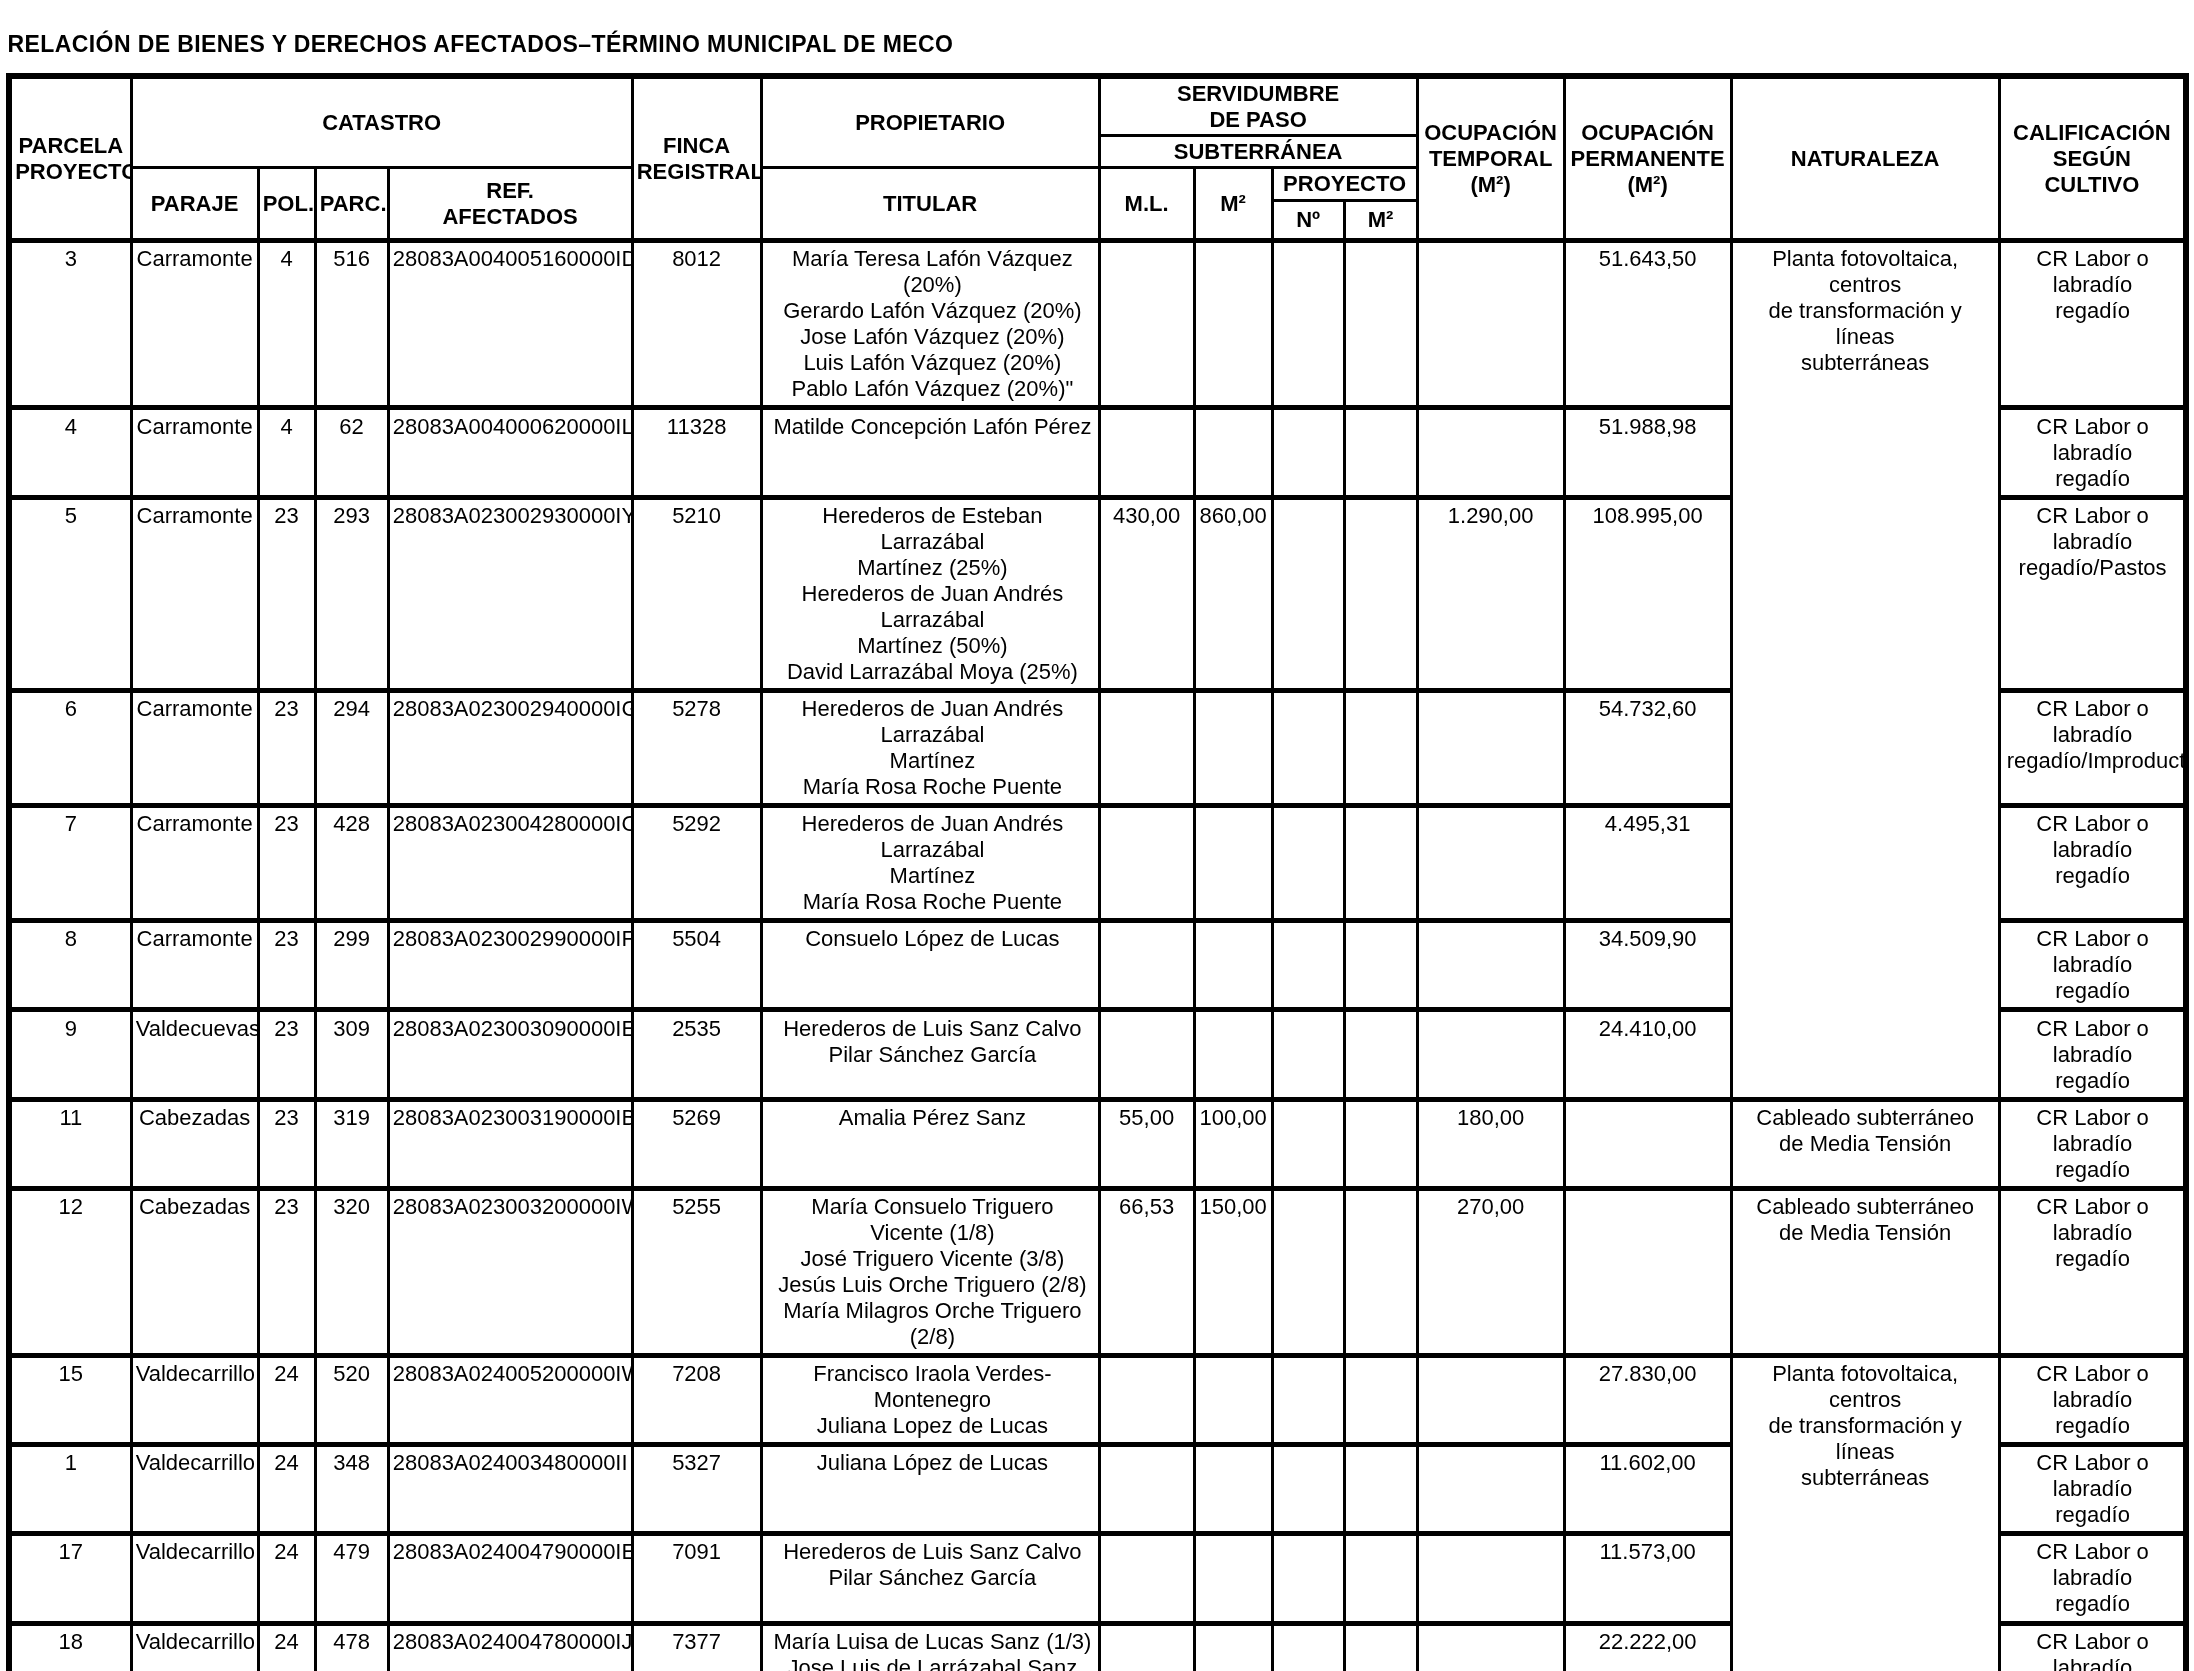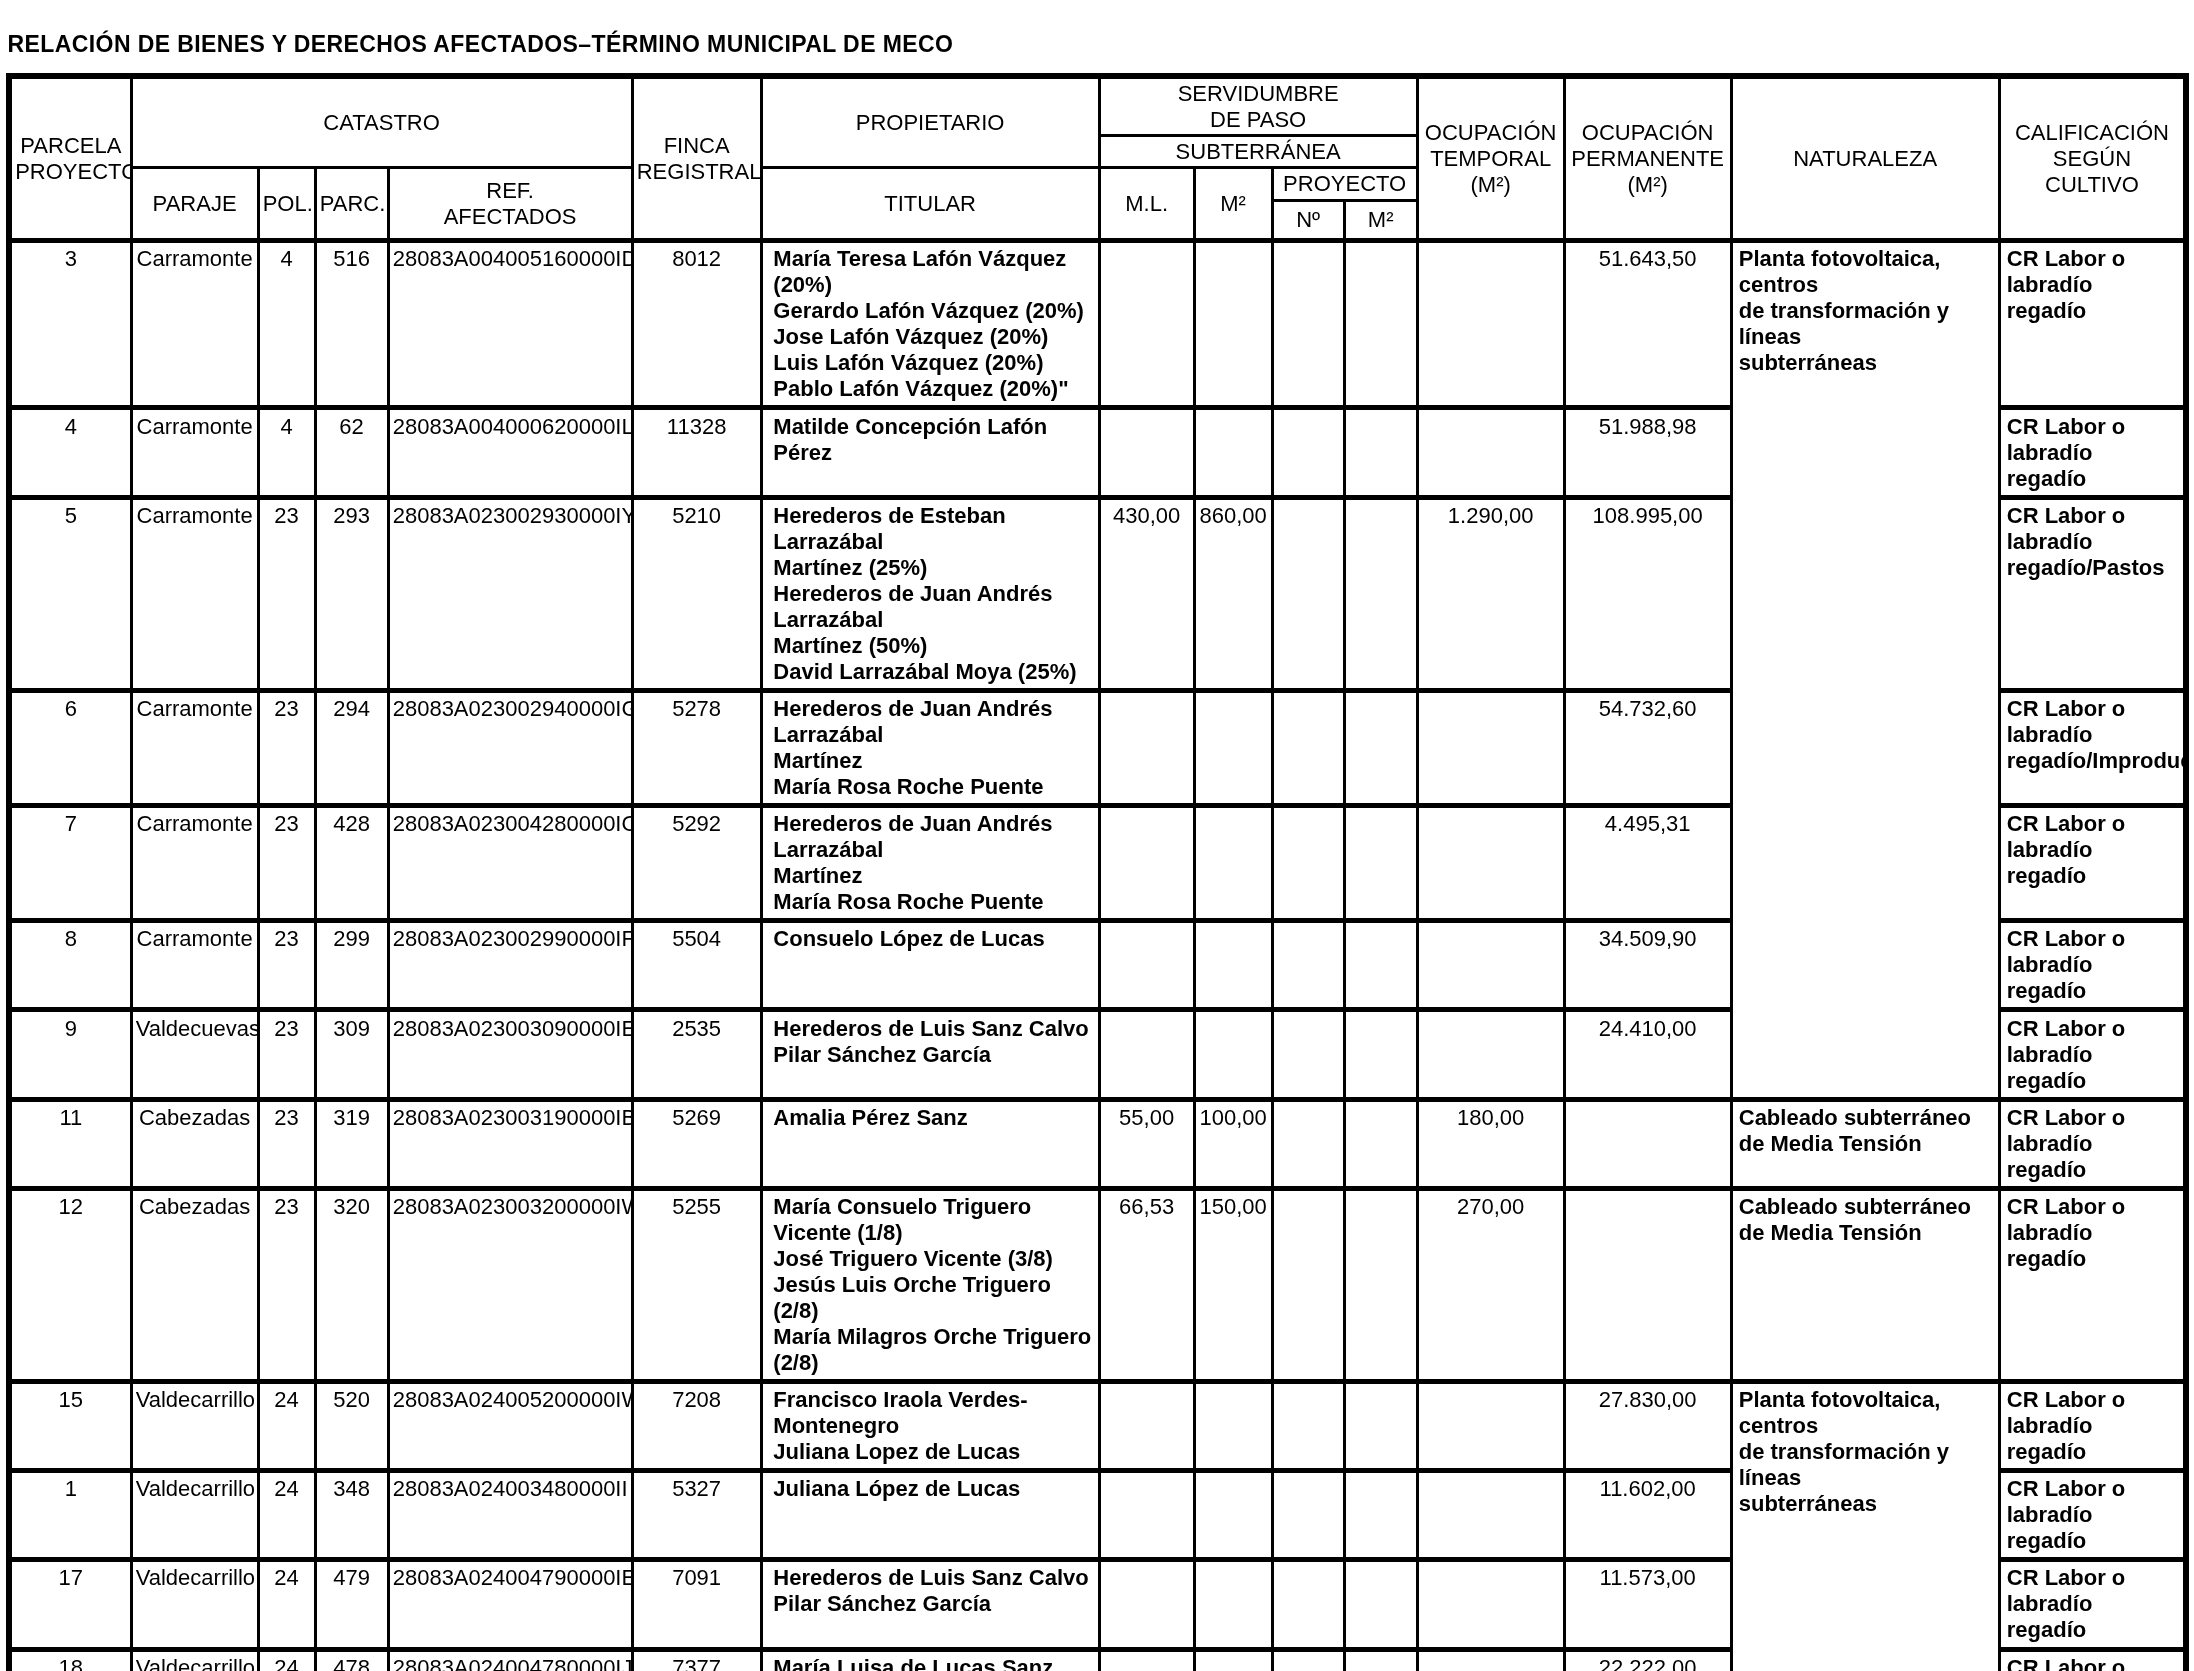--- a/index.html
+++ b/index.html
@@ -35,33 +35,33 @@
     font-size: 22px;
     line-height: 26px;
     white-space: pre-line;
     overflow: hidden;
     padding: 2.3px 4.6px;
     box-sizing: border-box;
   }
   .tbl thead th {
     border-top-width: 3.8px;
     border-bottom-width: 3.8px;
-    font-weight: normal;
+    font-weight: bold;
     text-align: center;
     vertical-align: middle;
     padding: 1.5px 3.1px;
   }
   .tbl tbody td {
     border-top-width: 5.3px;
     border-bottom-width: 5.3px;
     vertical-align: top;
     font-weight: normal;
   }
   .tbl tbody td.c { text-align: center; padding: 3.1px 3.1px; }
-  .tbl tbody td.l { text-align: left; font-weight: bold; }
+  .tbl tbody td.l { text-align: center; }
   .tbl tbody td.tit { padding: 3.1px 6.1px 3.1px 10.7px; }
   .tbl tbody td.nat { padding: 3.1px 6.1px 3.1px 6.1px; }
   .tbl tbody td.cal { padding: 3.1px 4.6px 3.1px 6.1px; }
 </style>
 </head>
 <body>
 
 <div class="doc-title">RELACIÓN DE BIENES Y DERECHOS AFECTADOS–TÉRMINO MUNICIPAL DE MECO</div>
 
 <table class="tbl">

